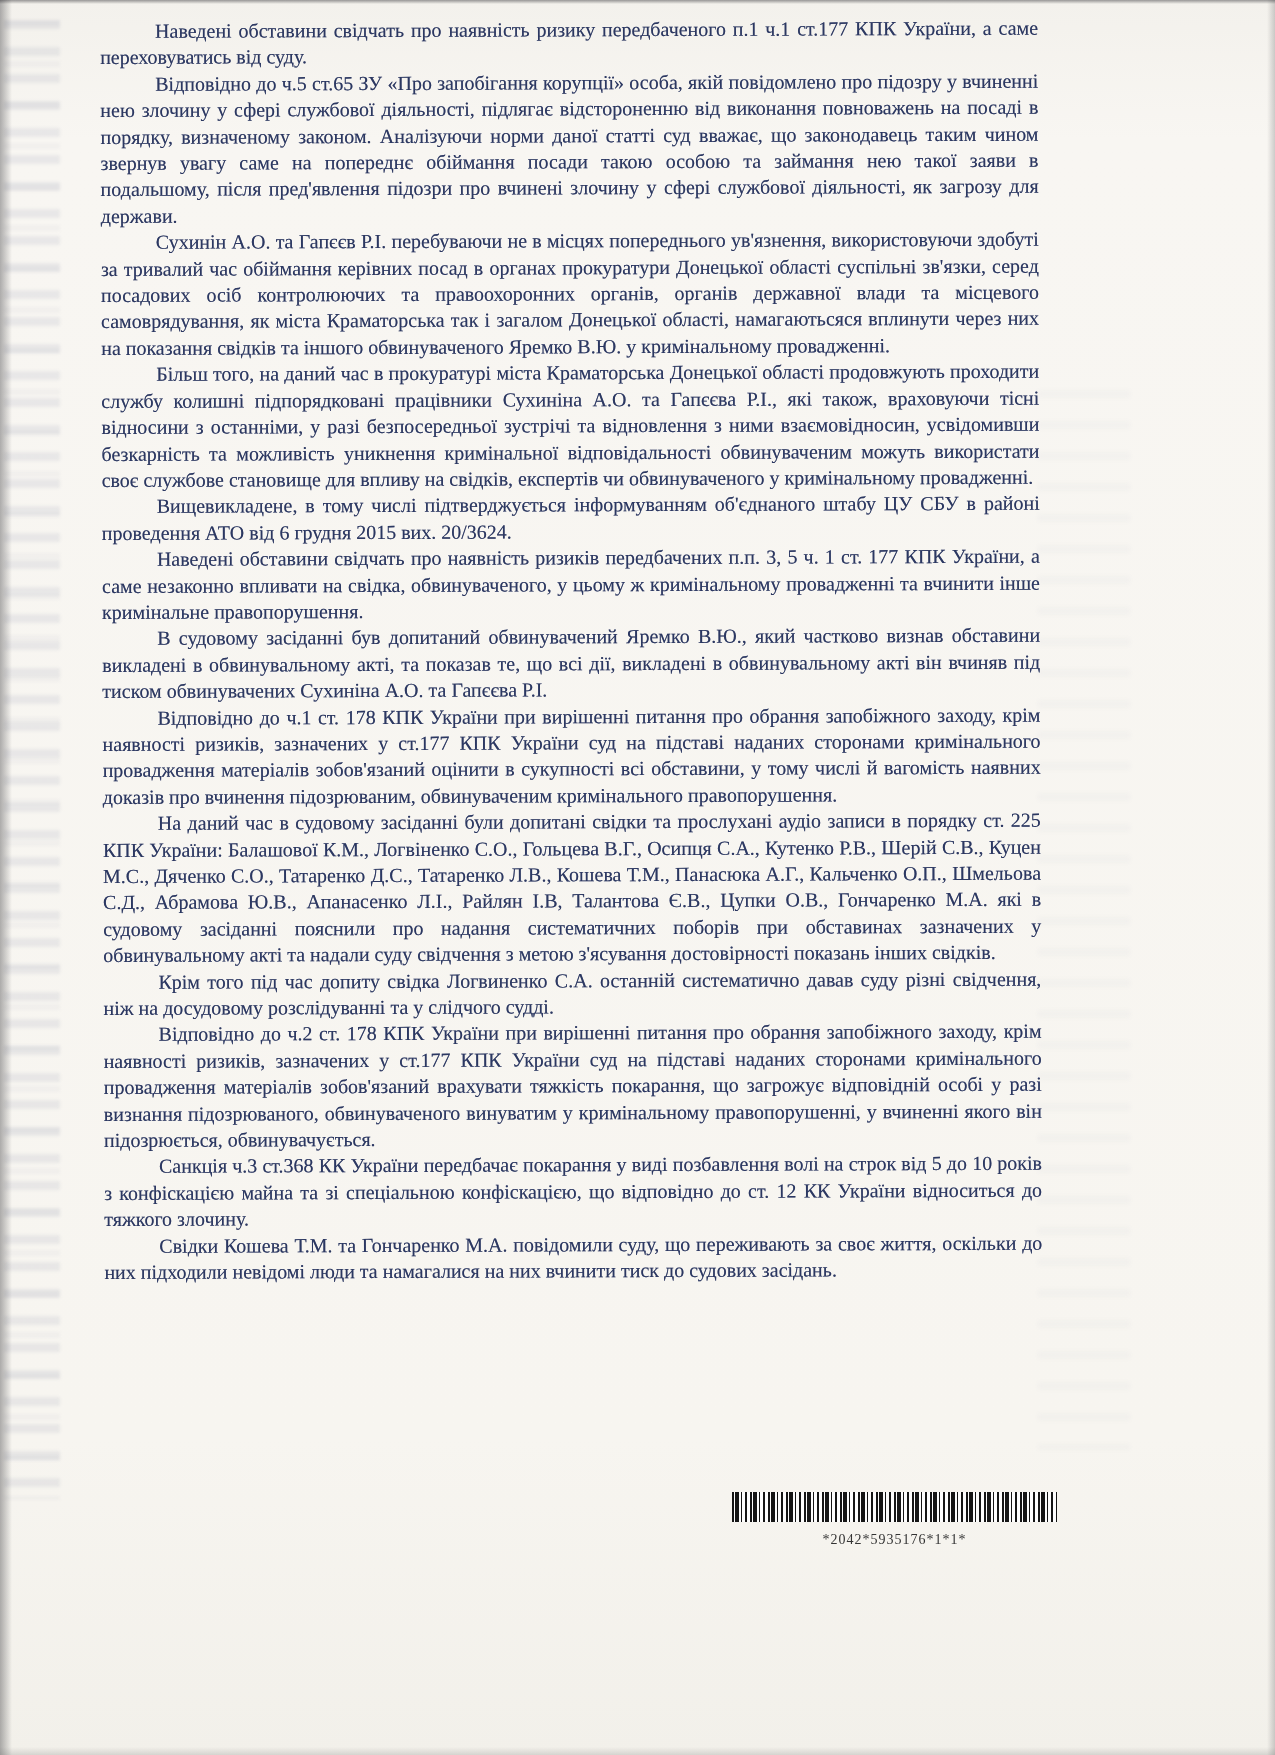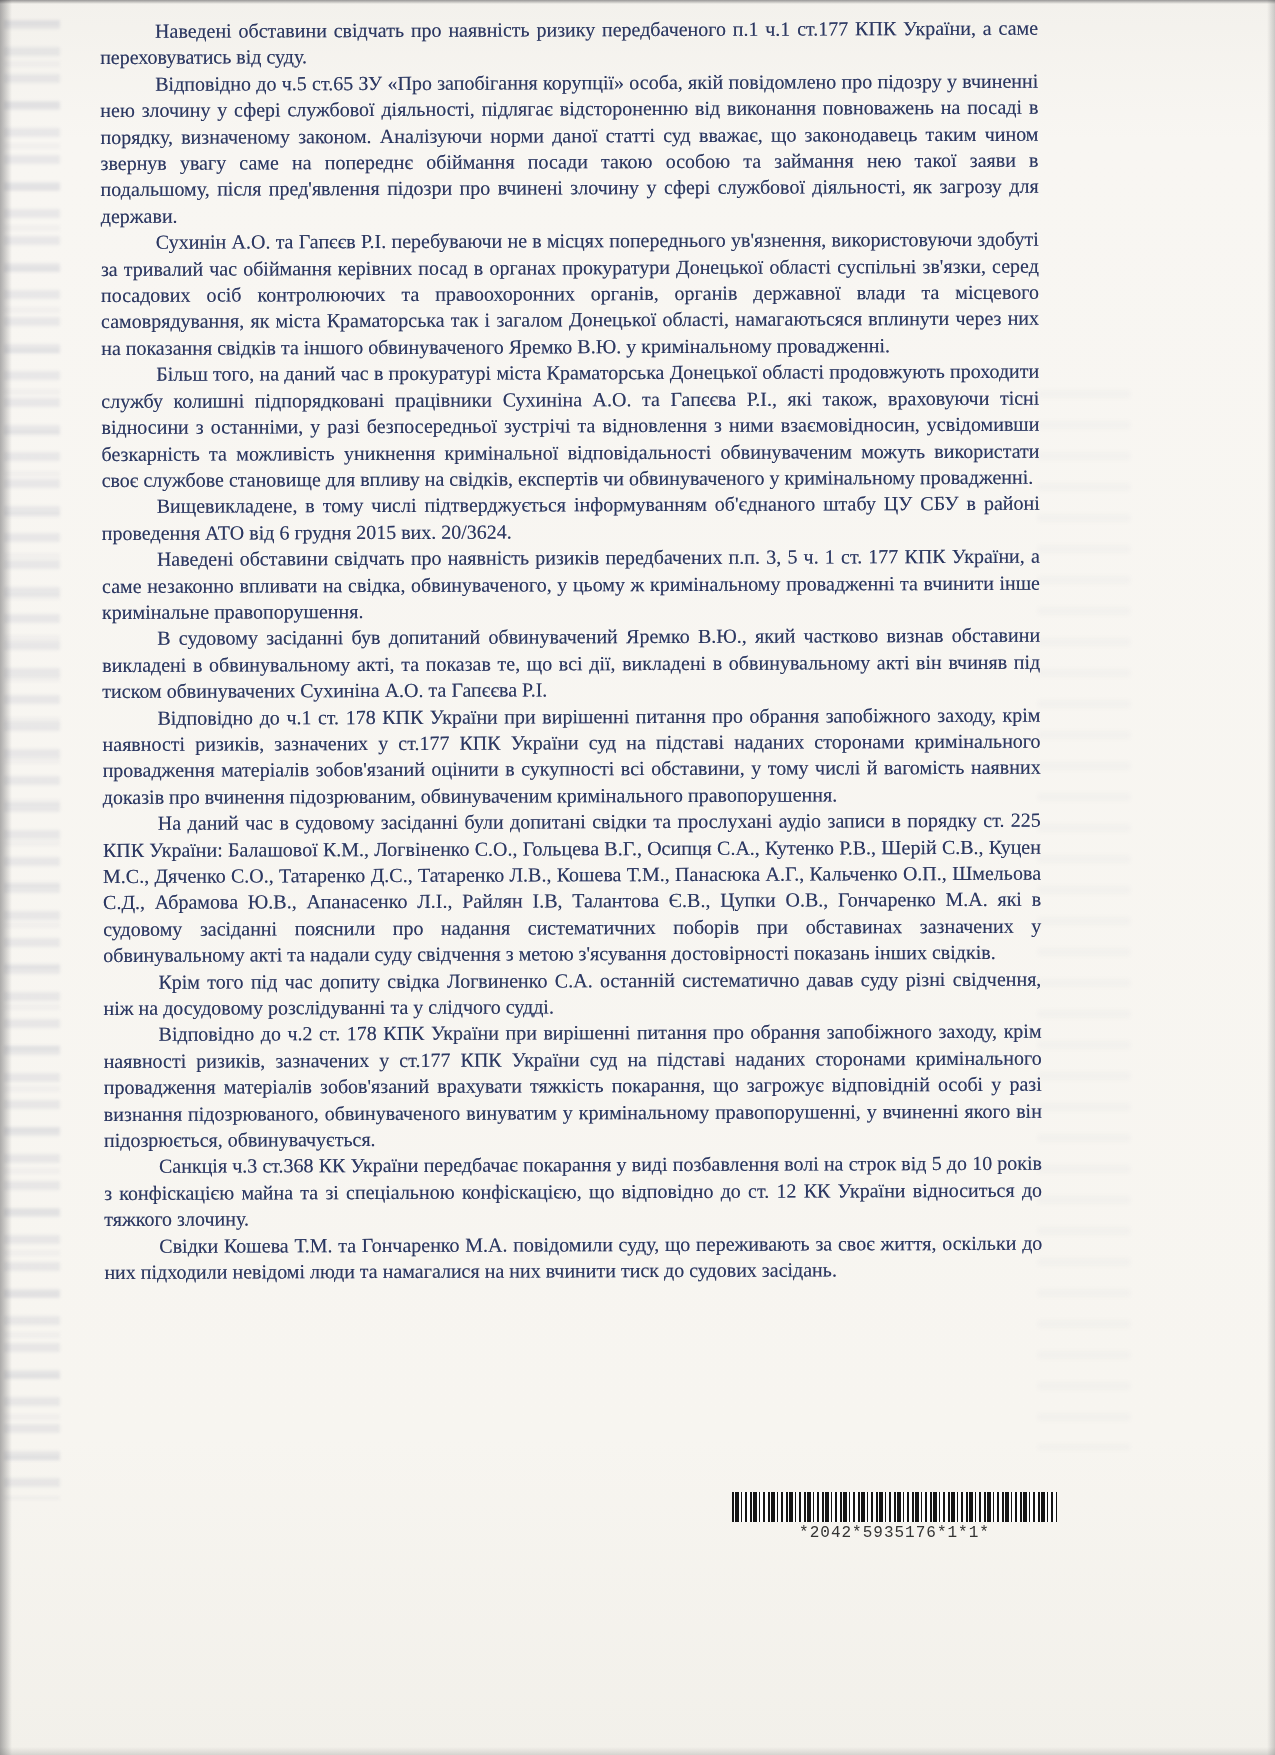--- a/index.html
+++ b/index.html
@@ -53,23 +53,23 @@
   }
   .barcode-bars {
     height:30px; width:100%;
     background:repeating-linear-gradient(90deg,
       #151515 0 2px, #fdfdfd 2px 3px,
       #151515 3px 7px, #fdfdfd 7px 9px,
       #151515 9px 10px, #fdfdfd 10px 13px,
       #151515 13px 15px, #fdfdfd 15px 18px);
   }
   .barcode-text {
-    margin-top:2px;
-    font-family:Liberation Mono, monospace;
-    font-size:16px; letter-spacing:1px; color:#333;
+    margin-top:10px;
+    font-family:Liberation Serif, serif;
+    font-size:14px; letter-spacing:1px; color:#333;
   }
 </style>
 </head>
 <body>
 
 <div class="page">
 
   <div class="bleed-left"></div>
   <div class="bleed-right"></div>
 

